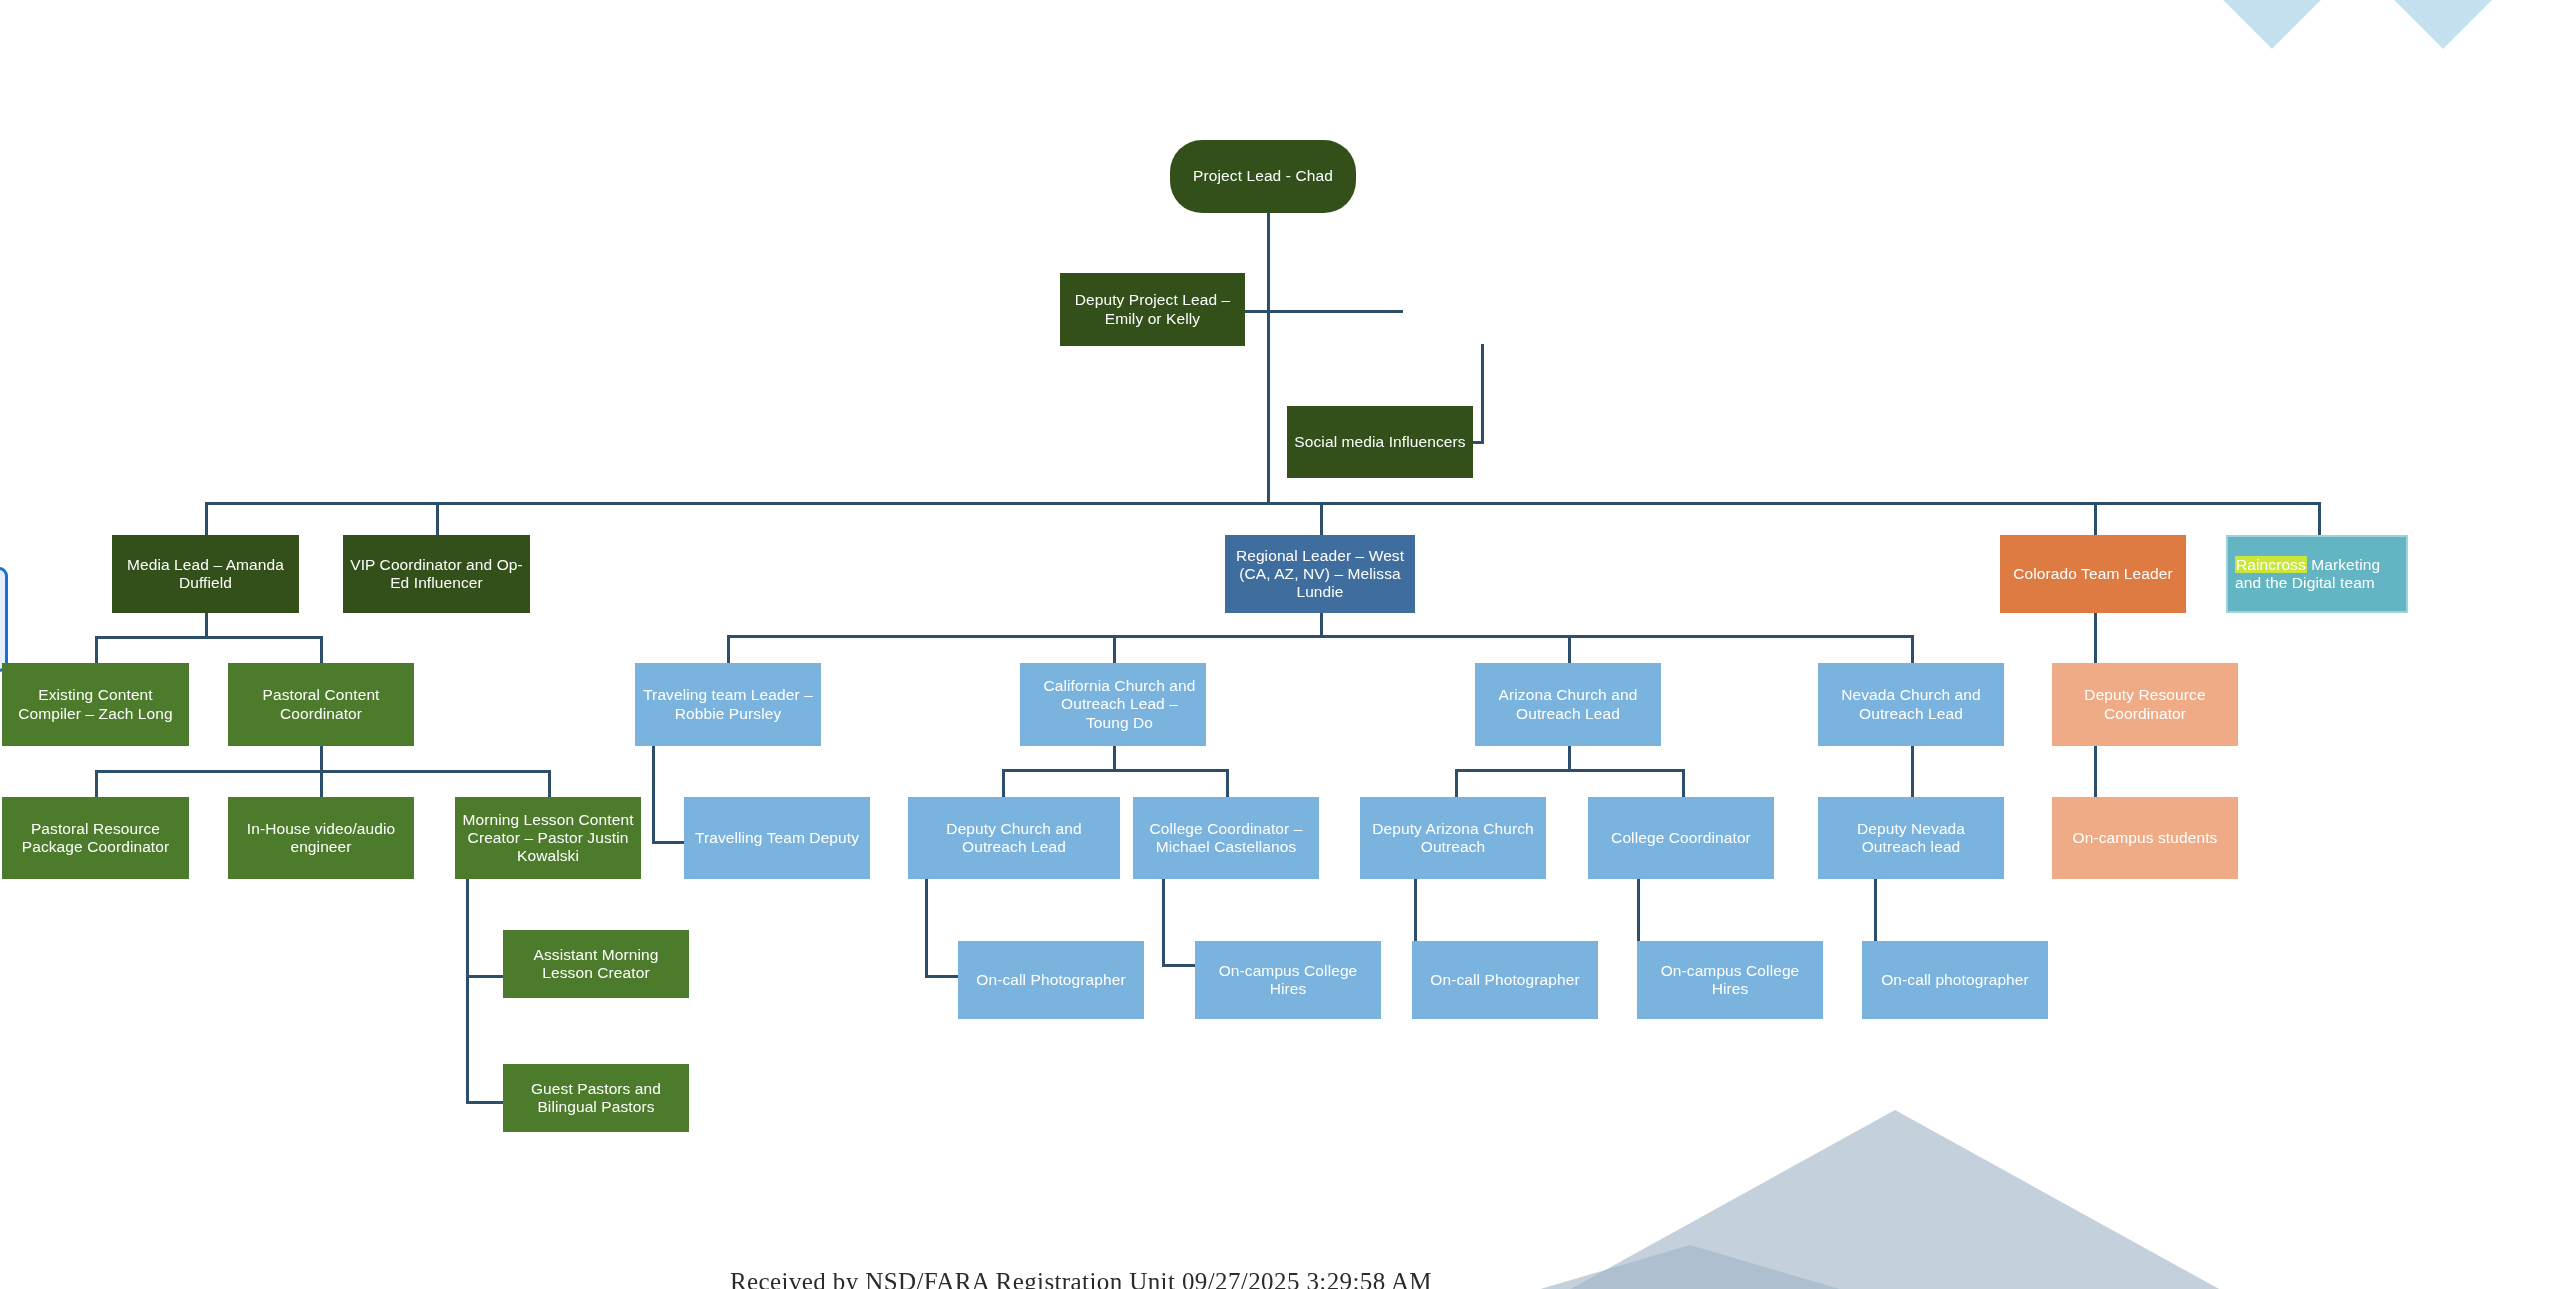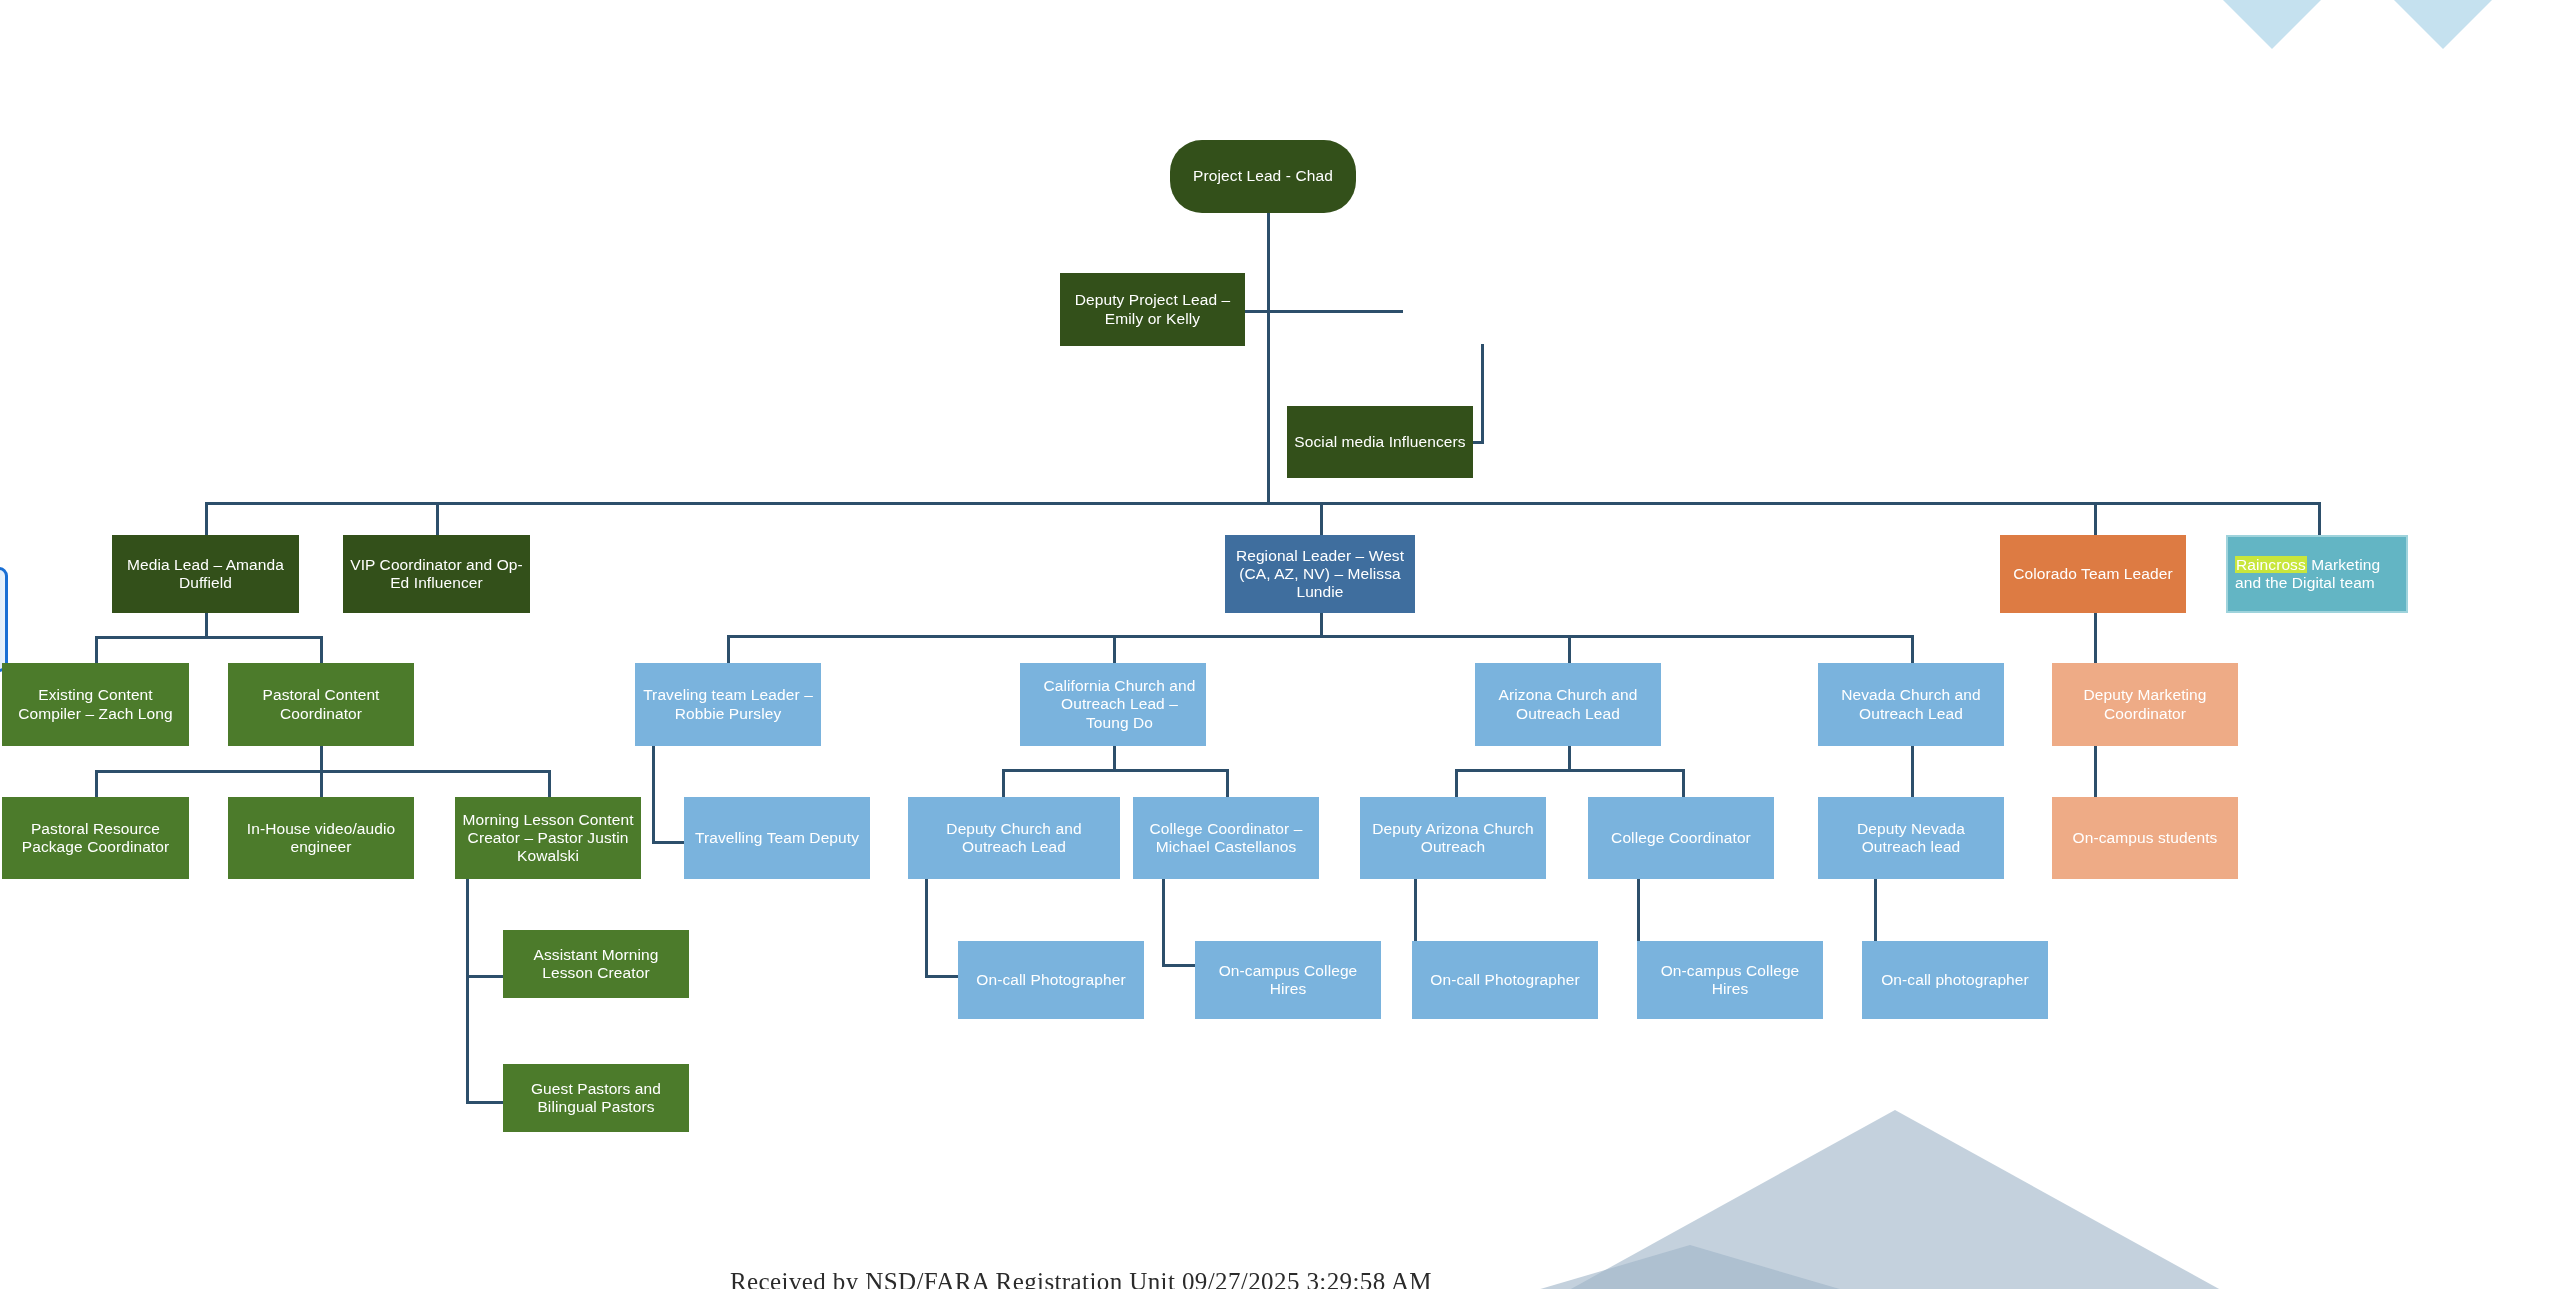--- a/index.html
+++ b/index.html
@@ -239,21 +239,21 @@
 
   <div class="node c-lightblue" style="left:1475px; top:663px; width:186px; height:83px;">
     <span class="lbl">Arizona Church and Outreach Lead</span>
   </div>
 
   <div class="node c-lightblue" style="left:1818px; top:663px; width:186px; height:83px;">
     <span class="lbl">Nevada Church and Outreach Lead</span>
   </div>
 
   <div class="node c-salmon" style="left:2052px; top:663px; width:186px; height:83px;">
-    <span class="lbl">Deputy Marketing Coordinator</span>
+    <span class="lbl">Deputy Resource Coordinator</span>
   </div>
 
   <div class="node c-midgreen" style="left:2px; top:797px; width:187px; height:82px;">
     <span class="lbl">Pastoral Resource Package Coordinator</span>
   </div>
 
   <div class="node c-midgreen" style="left:228px; top:797px; width:186px; height:82px;">
     <span class="lbl">In-House video/audio engineer</span>
   </div>
 

